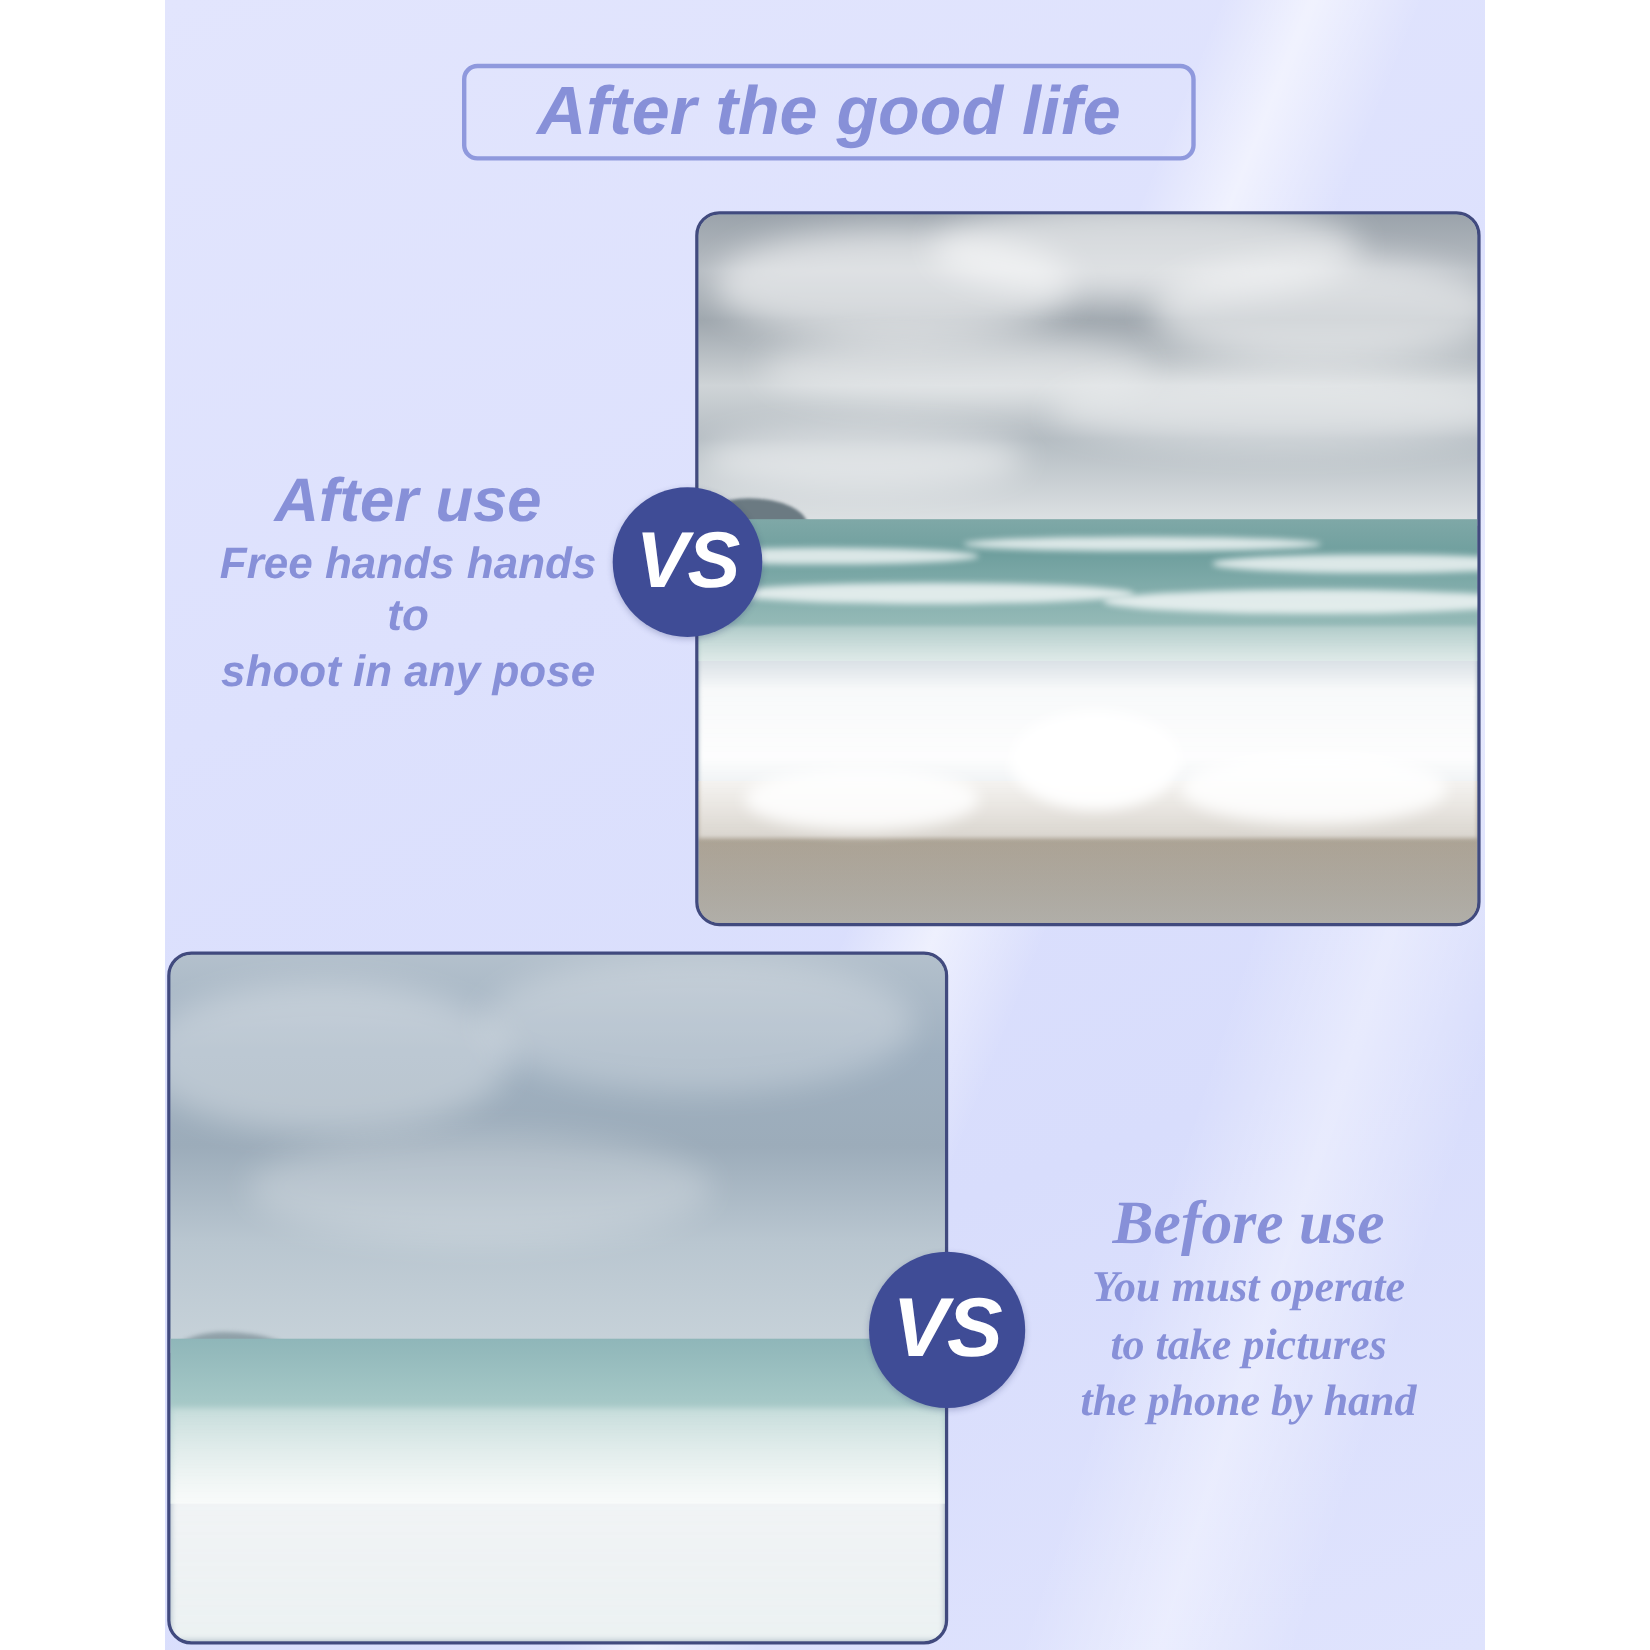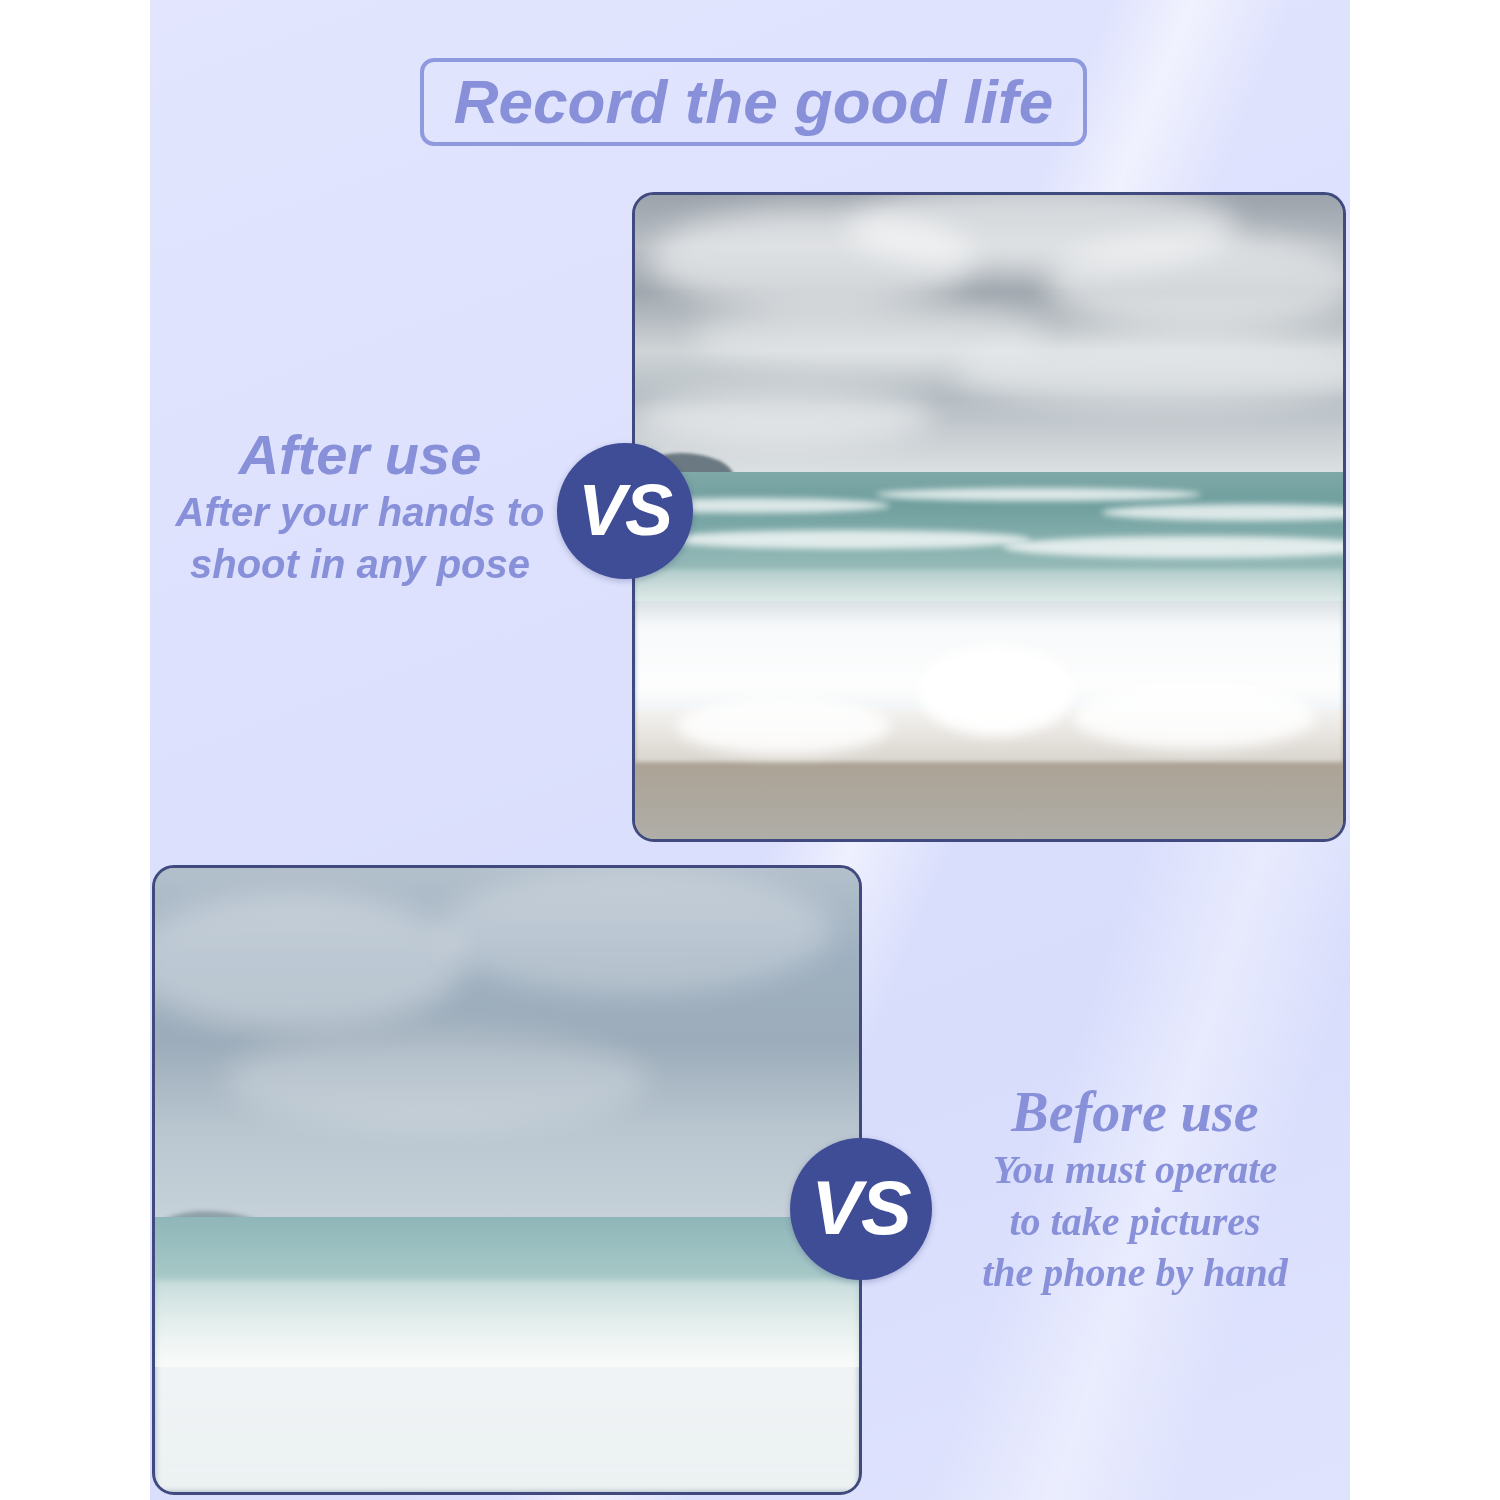--- a/index.html
+++ b/index.html
@@ -106,21 +106,21 @@
     font-size: 56px;
     line-height: 1.08;
     white-space: nowrap;
   }
   .caption-sub {
     font-size: 40px;
     line-height: 1.18;
     margin-top: 4px;
   }
 
-  #caption-after  { left: 175px; top: 425px; width: 370px; }
+  #caption-after  { left: 186px; top: 425px; width: 370px; }
   #caption-before { left: 940px; top: 1082px; width: 390px; font-family: Liberation Serif, serif; }
 
   
   .photo-frame {
     position: absolute;
     border: 3px solid #414a7e;
     border-radius: 22px;
     overflow: hidden;
     box-sizing: border-box;
     background: #9fb0bd;
@@ -239,21 +239,21 @@
 <body>
 
 <div id="stage">
 
   <div class="bg-panel"></div>
   <div class="bg-streak"></div>
   <div class="edge-white-left"></div>
   <div class="edge-white-right"></div>
 
   <div class="title-box">
-    <span class="title-text">Record the good life</span>
+    <span class="title-text">After the good life</span>
   </div>
 
   <div class="photo-frame" id="photo-after">
     <div class="photo-canvas">
       <div class="sky"></div>
       <div class="cloud" style="left:2%;  top:2%;  width:46%; height:16%;"></div>
       <div class="cloud" style="left:30%; top:-2%; width:55%; height:14%;"></div>
       <div class="cloud" style="left:58%; top:6%;  width:45%; height:15%;"></div>
       <div class="cloud" style="left:8%;  top:17%; width:50%; height:10%; background:rgba(255,255,255,.38);"></div>
       <div class="cloud" style="left:45%; top:22%; width:60%; height:11%; background:rgba(255,255,255,.45);"></div>
@@ -311,21 +311,21 @@
       </div>
 
       <div class="cloud" style="left:40%; top:70%; width:22%; height:14%; background:rgba(255,255,255,.95); filter:blur(6px);"></div>
       <div class="cloud" style="left:6%;  top:78%; width:30%; height:9%;  background:rgba(255,255,255,.85); filter:blur(7px);"></div>
       <div class="cloud" style="left:62%; top:76%; width:34%; height:10%; background:rgba(255,255,255,.85); filter:blur(7px);"></div>
     </div>
   </div>
 
   <div class="caption-block" id="caption-after">
     <div class="caption-head">After use</div>
-    <div class="caption-sub">After your hands to</div>
+    <div class="caption-sub">Free hands hands to</div>
     <div class="caption-sub">shoot in any pose</div>
   </div>
 
   <div class="vs-badge" id="vs-top">
     <span class="vs-label">VS</span>
   </div>
 
   <div class="photo-frame" id="photo-before">
     <div class="photo-canvas">
       <div class="sky2"></div>

